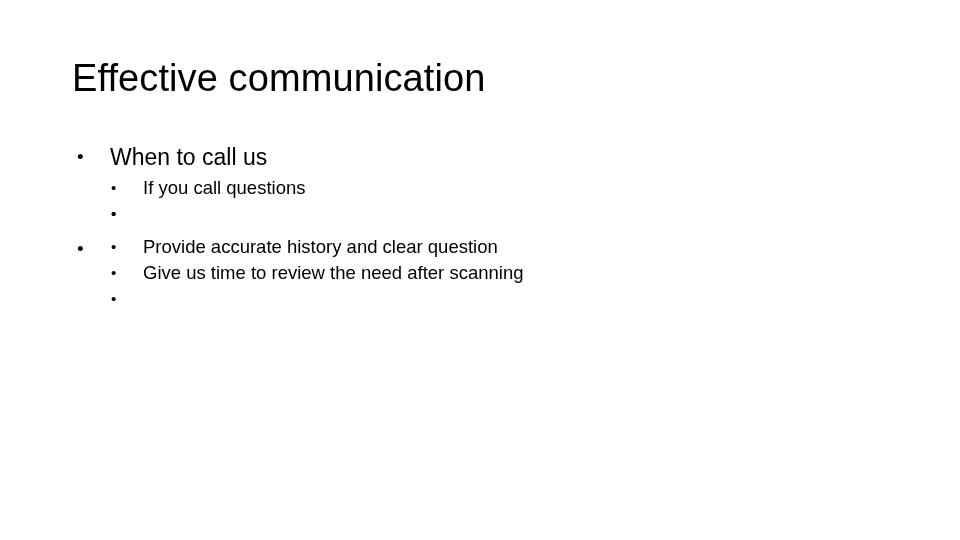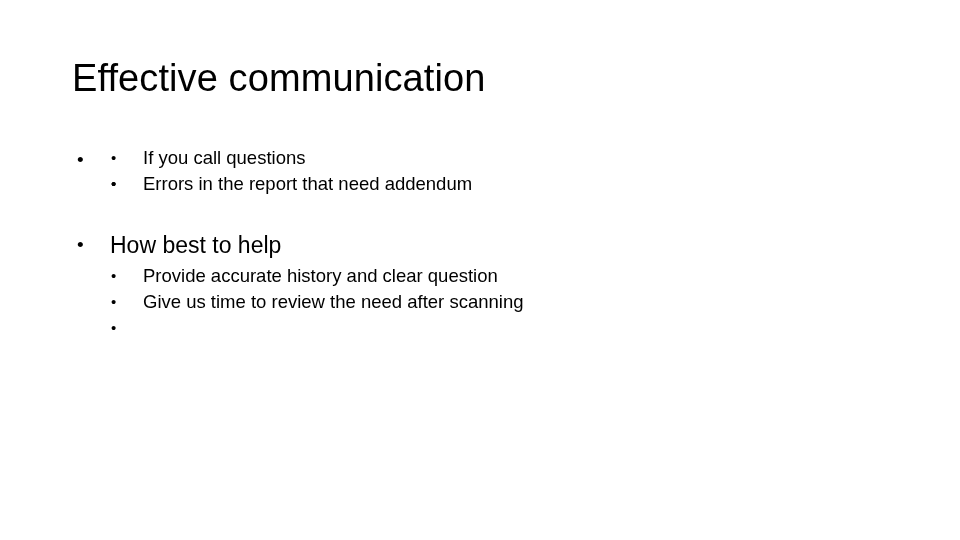--- a/index.html
+++ b/index.html
@@ -90,40 +90,39 @@
 
 <div class="slide">
 
   <div class="slide-title">Effective communication</div>
 
   <div class="body-area">
 
     <div class="group first">
       <div class="lvl1">
         <span class="bullet">•</span>
+        <span>When to call us</span>
       </div>
       <div class="sub-list">
         <div class="lvl2">
           <span class="bullet">•</span>
           <span>If you call questions</span>
         </div>
         <div class="lvl2">
           <span class="bullet">•</span>
         </div>
         <div class="lvl2">
           <span class="bullet">•</span>
-          <span>Errors in the report that need addendum</span>
         </div>
       </div>
     </div>
 
     <div class="group second">
       <div class="lvl1">
         <span class="bullet">•</span>
-        <span>How best to help</span>
       </div>
       <div class="sub-list">
         <div class="lvl2">
           <span class="bullet">•</span>
           <span>Provide accurate history and clear question</span>
         </div>
         <div class="lvl2">
           <span class="bullet">•</span>
           <span>Give us time to review the need after scanning</span>
         </div>

